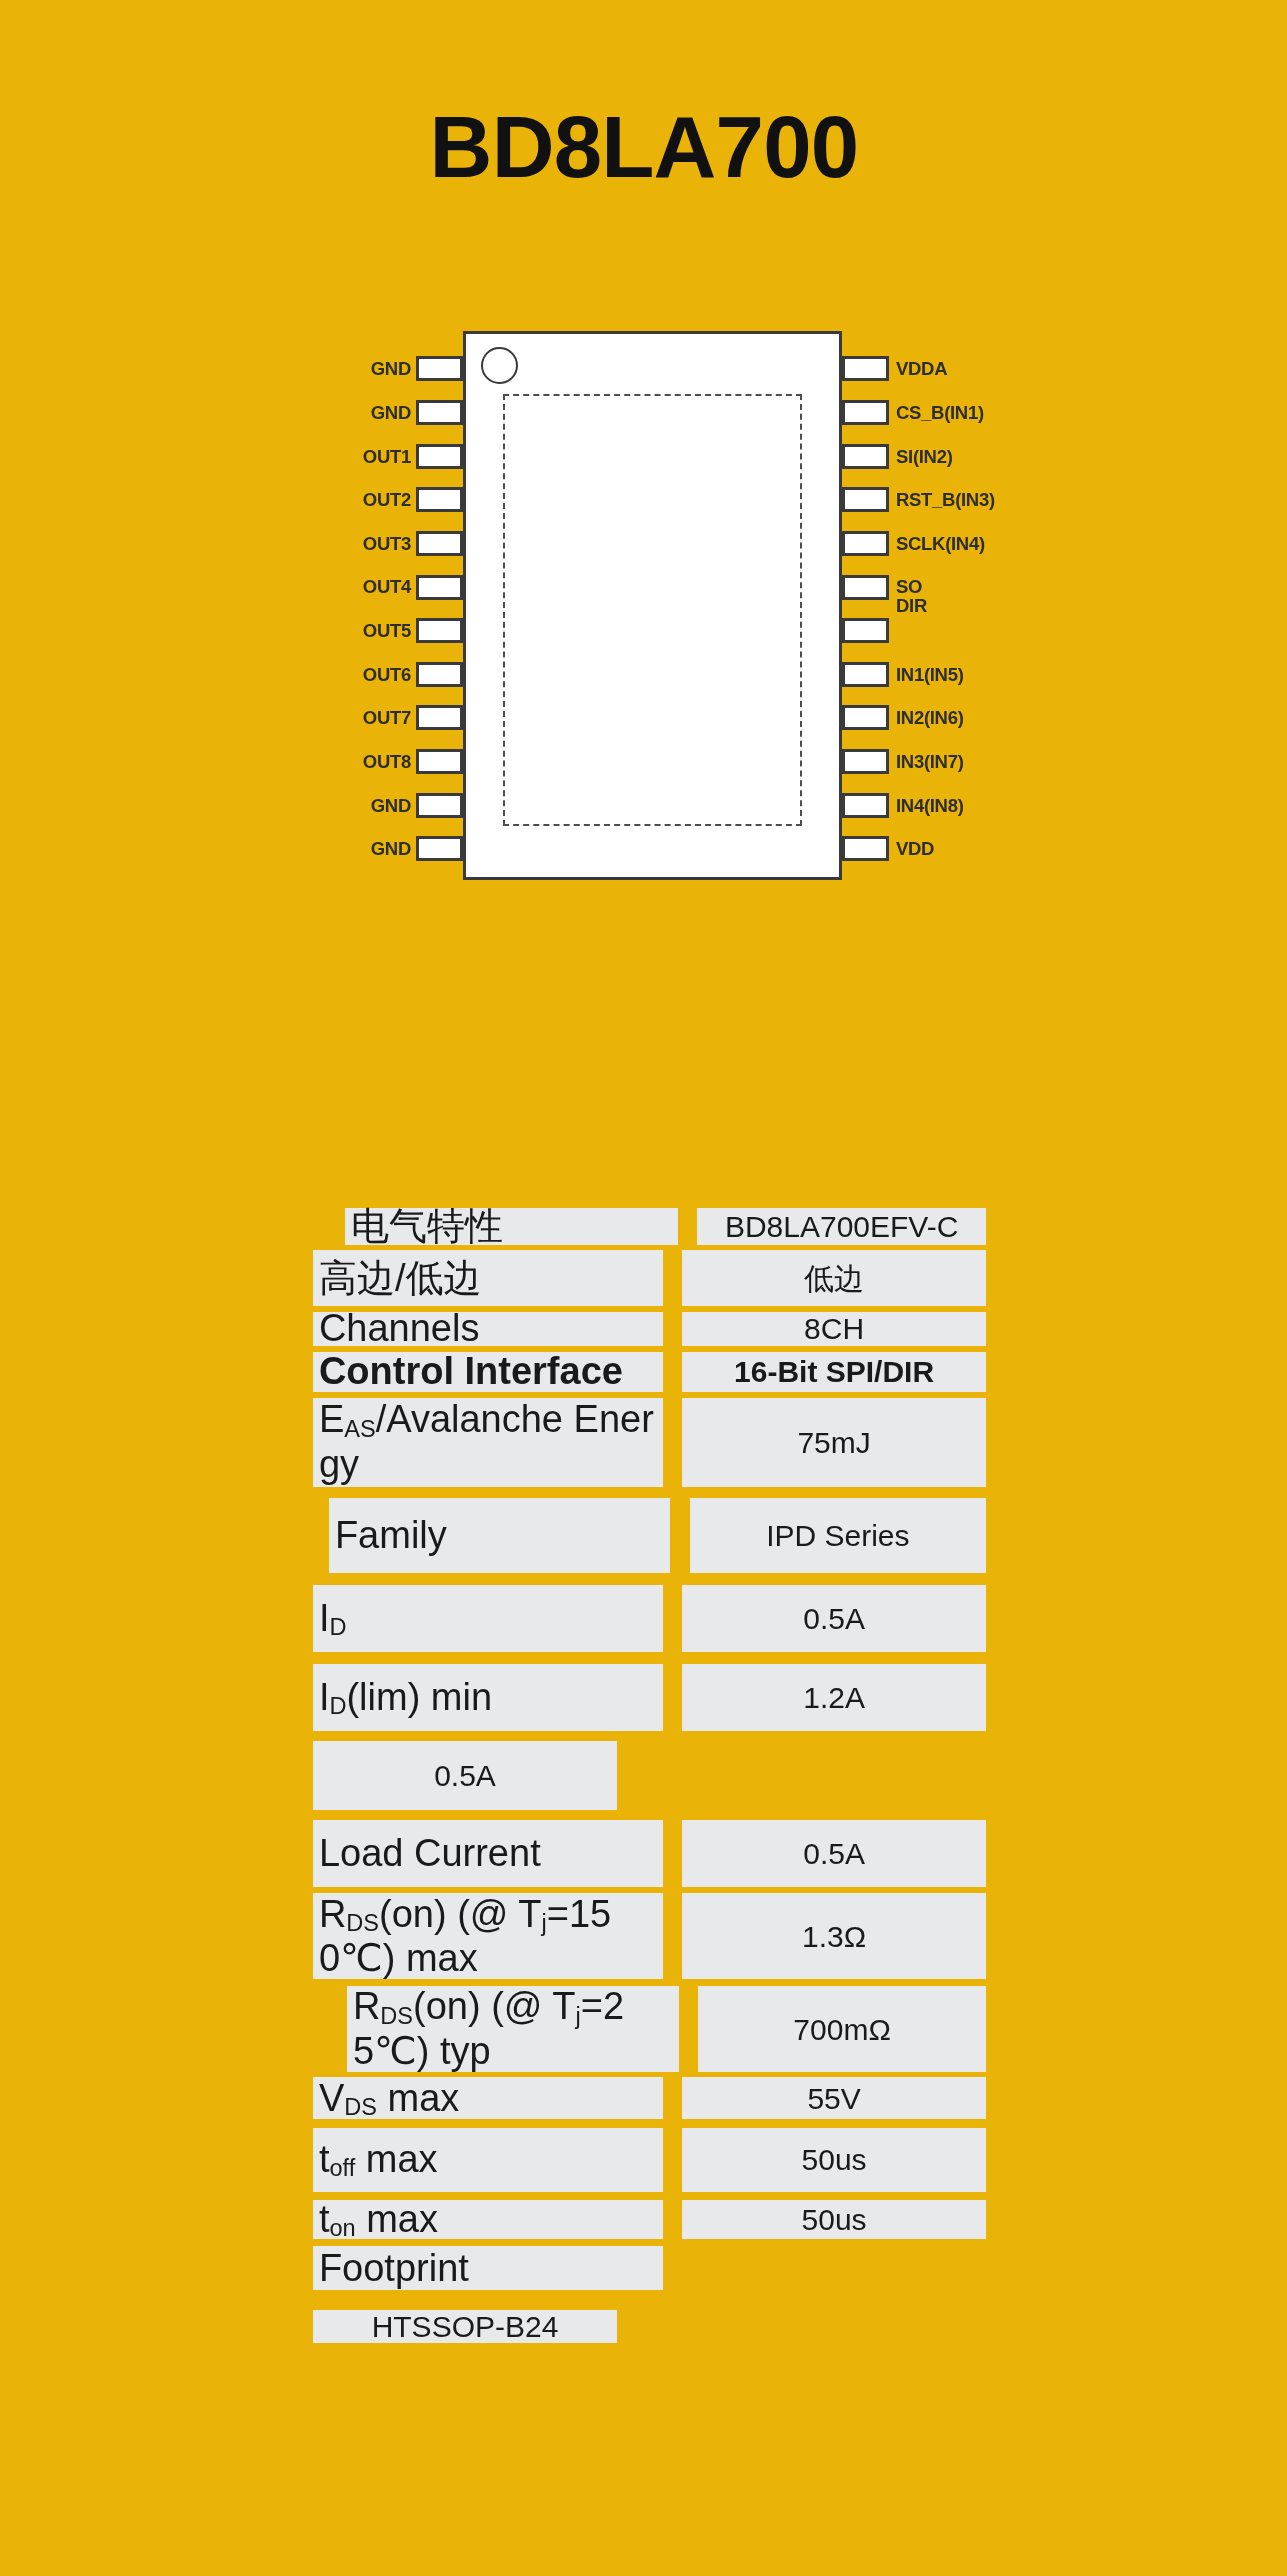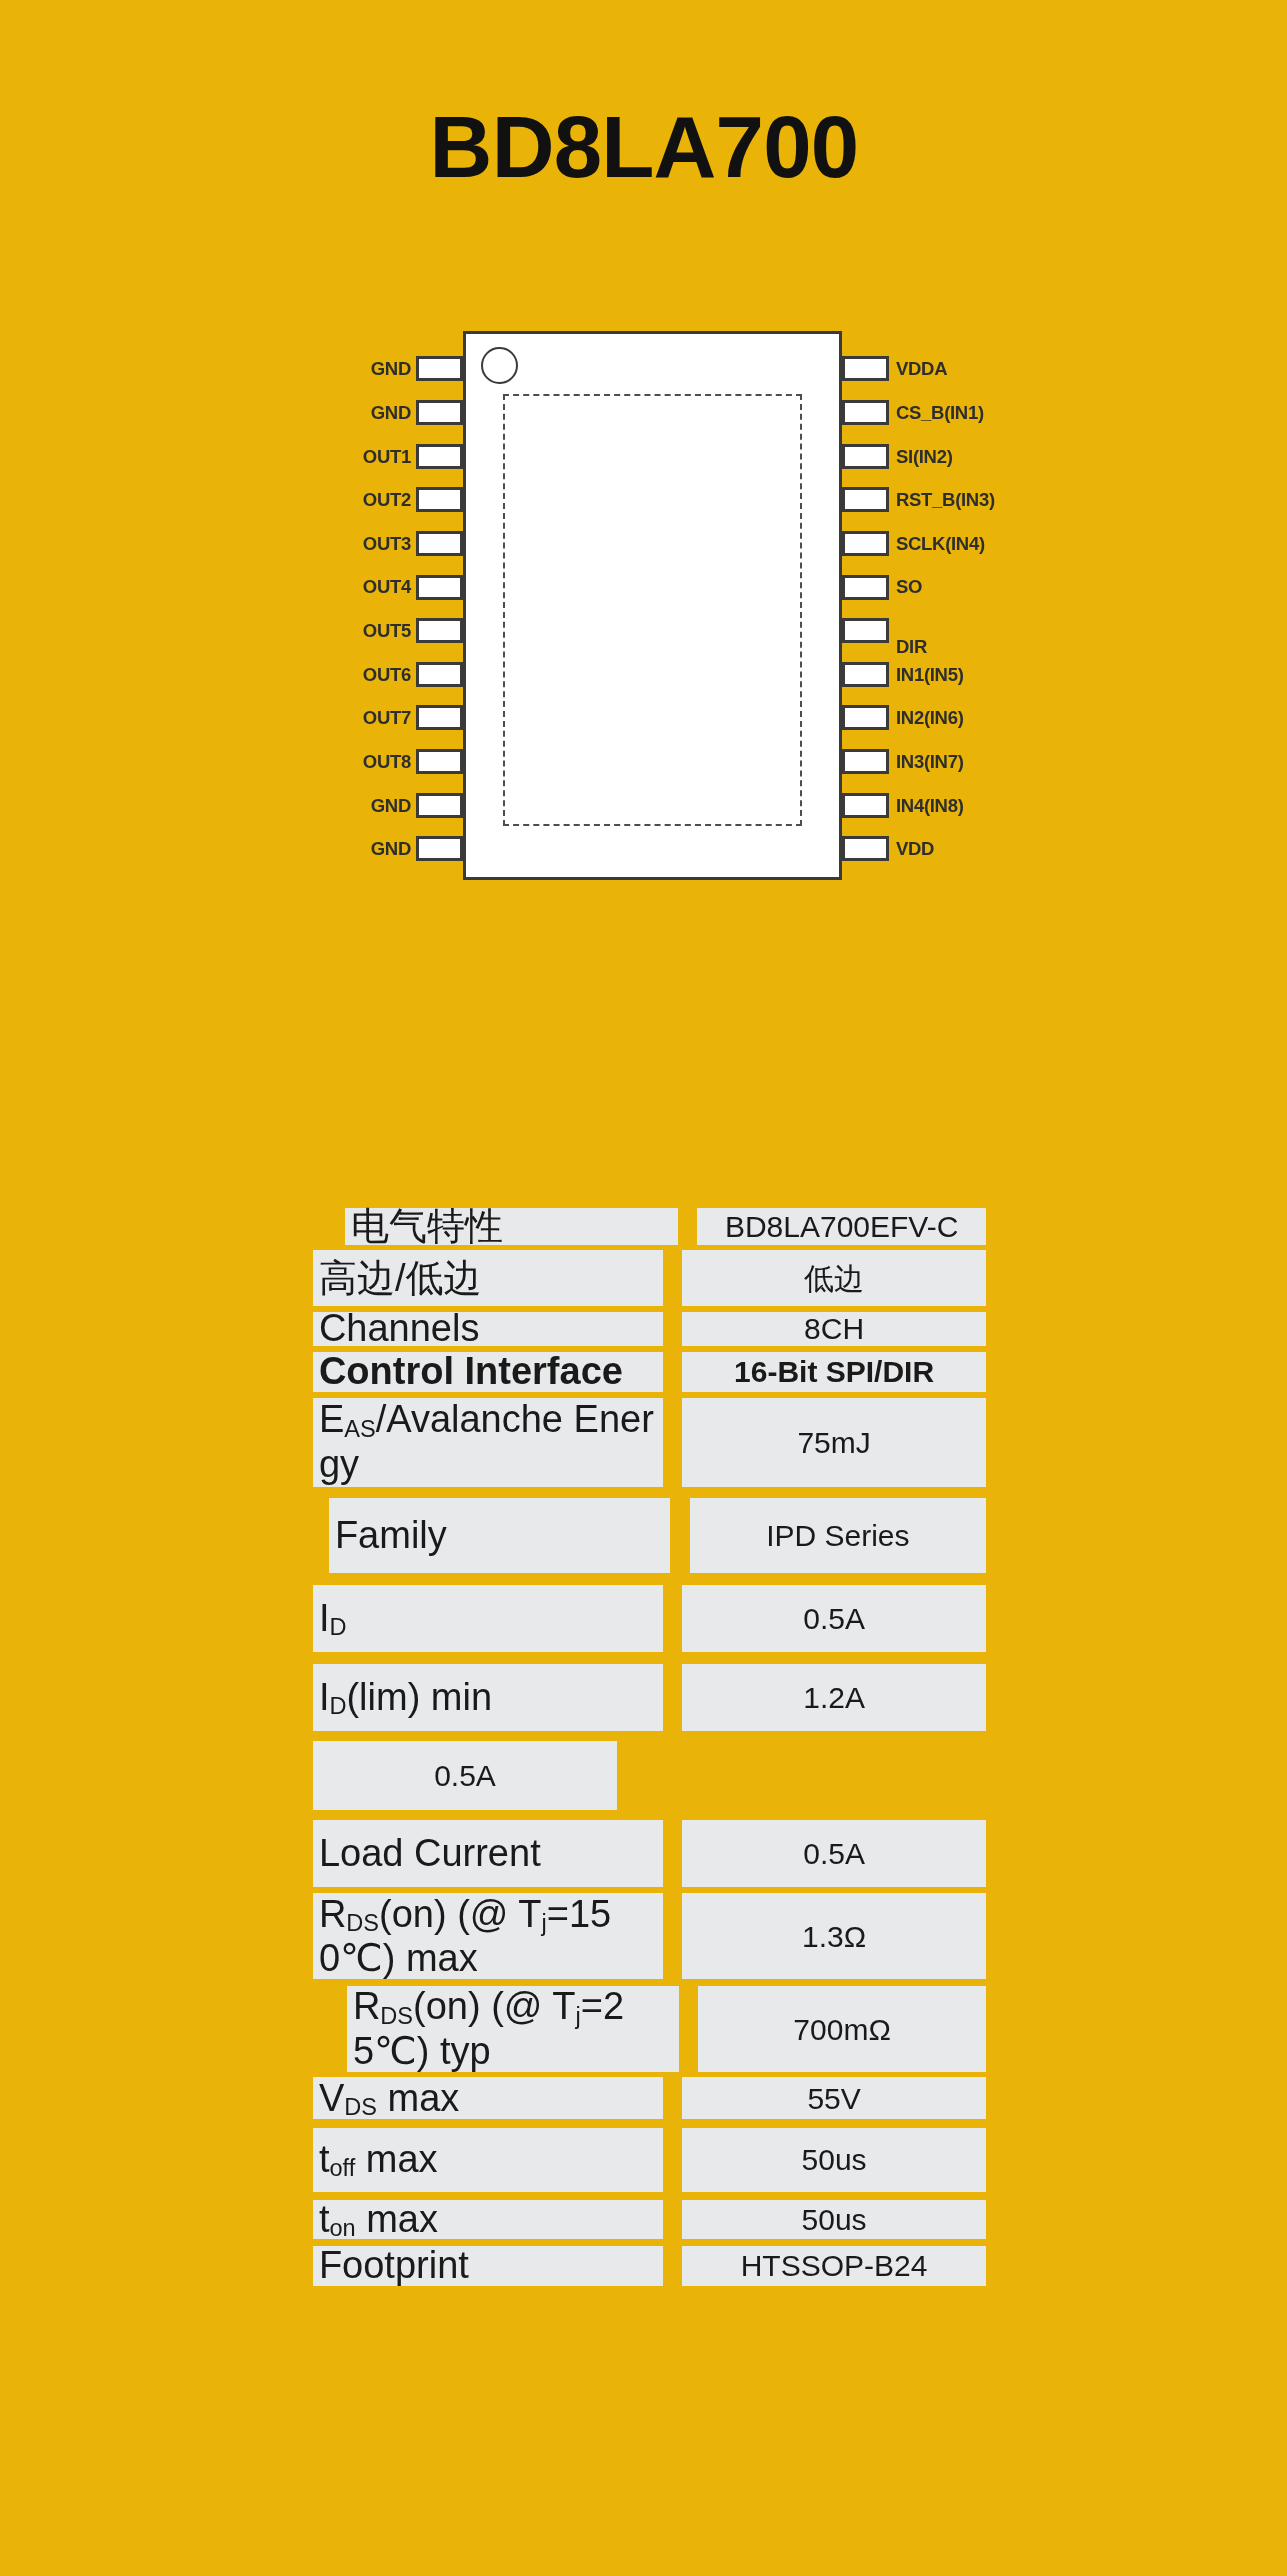--- a/index.html
+++ b/index.html
@@ -96,21 +96,21 @@
       <div class="pin-label right" style="top: 401px;">CS_B(IN1)</div>
       <div class="pin-rect" style="left: 842px; top: 444px;"></div>
       <div class="pin-label right" style="top: 445px;">SI(IN2)</div>
       <div class="pin-rect" style="left: 842px; top: 487px;"></div>
       <div class="pin-label right" style="top: 488px;">RST_B(IN3)</div>
       <div class="pin-rect" style="left: 842px; top: 531px;"></div>
       <div class="pin-label right" style="top: 532px;">SCLK(IN4)</div>
       <div class="pin-rect" style="left: 842px; top: 575px;"></div>
       <div class="pin-label right" style="top: 575px;">SO</div>
       <div class="pin-rect" style="left: 842px; top: 618px;"></div>
-      <div class="pin-label right" style="top: 635px;">DIR</div>
+      <div class="pin-label right" style="top: 594px;">DIR</div>
       <div class="pin-rect" style="left: 842px; top: 662px;"></div>
       <div class="pin-label right" style="top: 663px;">IN1(IN5)</div>
       <div class="pin-rect" style="left: 842px; top: 705px;"></div>
       <div class="pin-label right" style="top: 706px;">IN2(IN6)</div>
       <div class="pin-rect" style="left: 842px; top: 749px;"></div>
       <div class="pin-label right" style="top: 750px;">IN3(IN7)</div>
       <div class="pin-rect" style="left: 842px; top: 793px;"></div>
       <div class="pin-label right" style="top: 794px;">IN4(IN8)</div>
       <div class="pin-rect" style="left: 842px; top: 836px;"></div>
       <div class="pin-label right" style="top: 837px;">VDD</div>
@@ -228,21 +228,21 @@
         </div>
       </div>
       <div class="trow" style="height: 39px; margin-bottom: 6.7px;">
         <div class="lcell">
           <span>t<sub>on</sub> max</span>
         </div>
         <div class="vcell">
           <span>50us</span>
         </div>
       </div>
-      <div class="trow" style="height: 40px; margin-bottom: 0px;">
+      <div class="trow" style="height: 40px; margin-bottom: 0px; flex-direction: column;">
         <div class="lcell">
           <span>Footprint</span>
         </div>
         <div class="vcell">
           <span>HTSSOP-B24</span>
         </div>
       </div>
     </div>
 
 </div>

